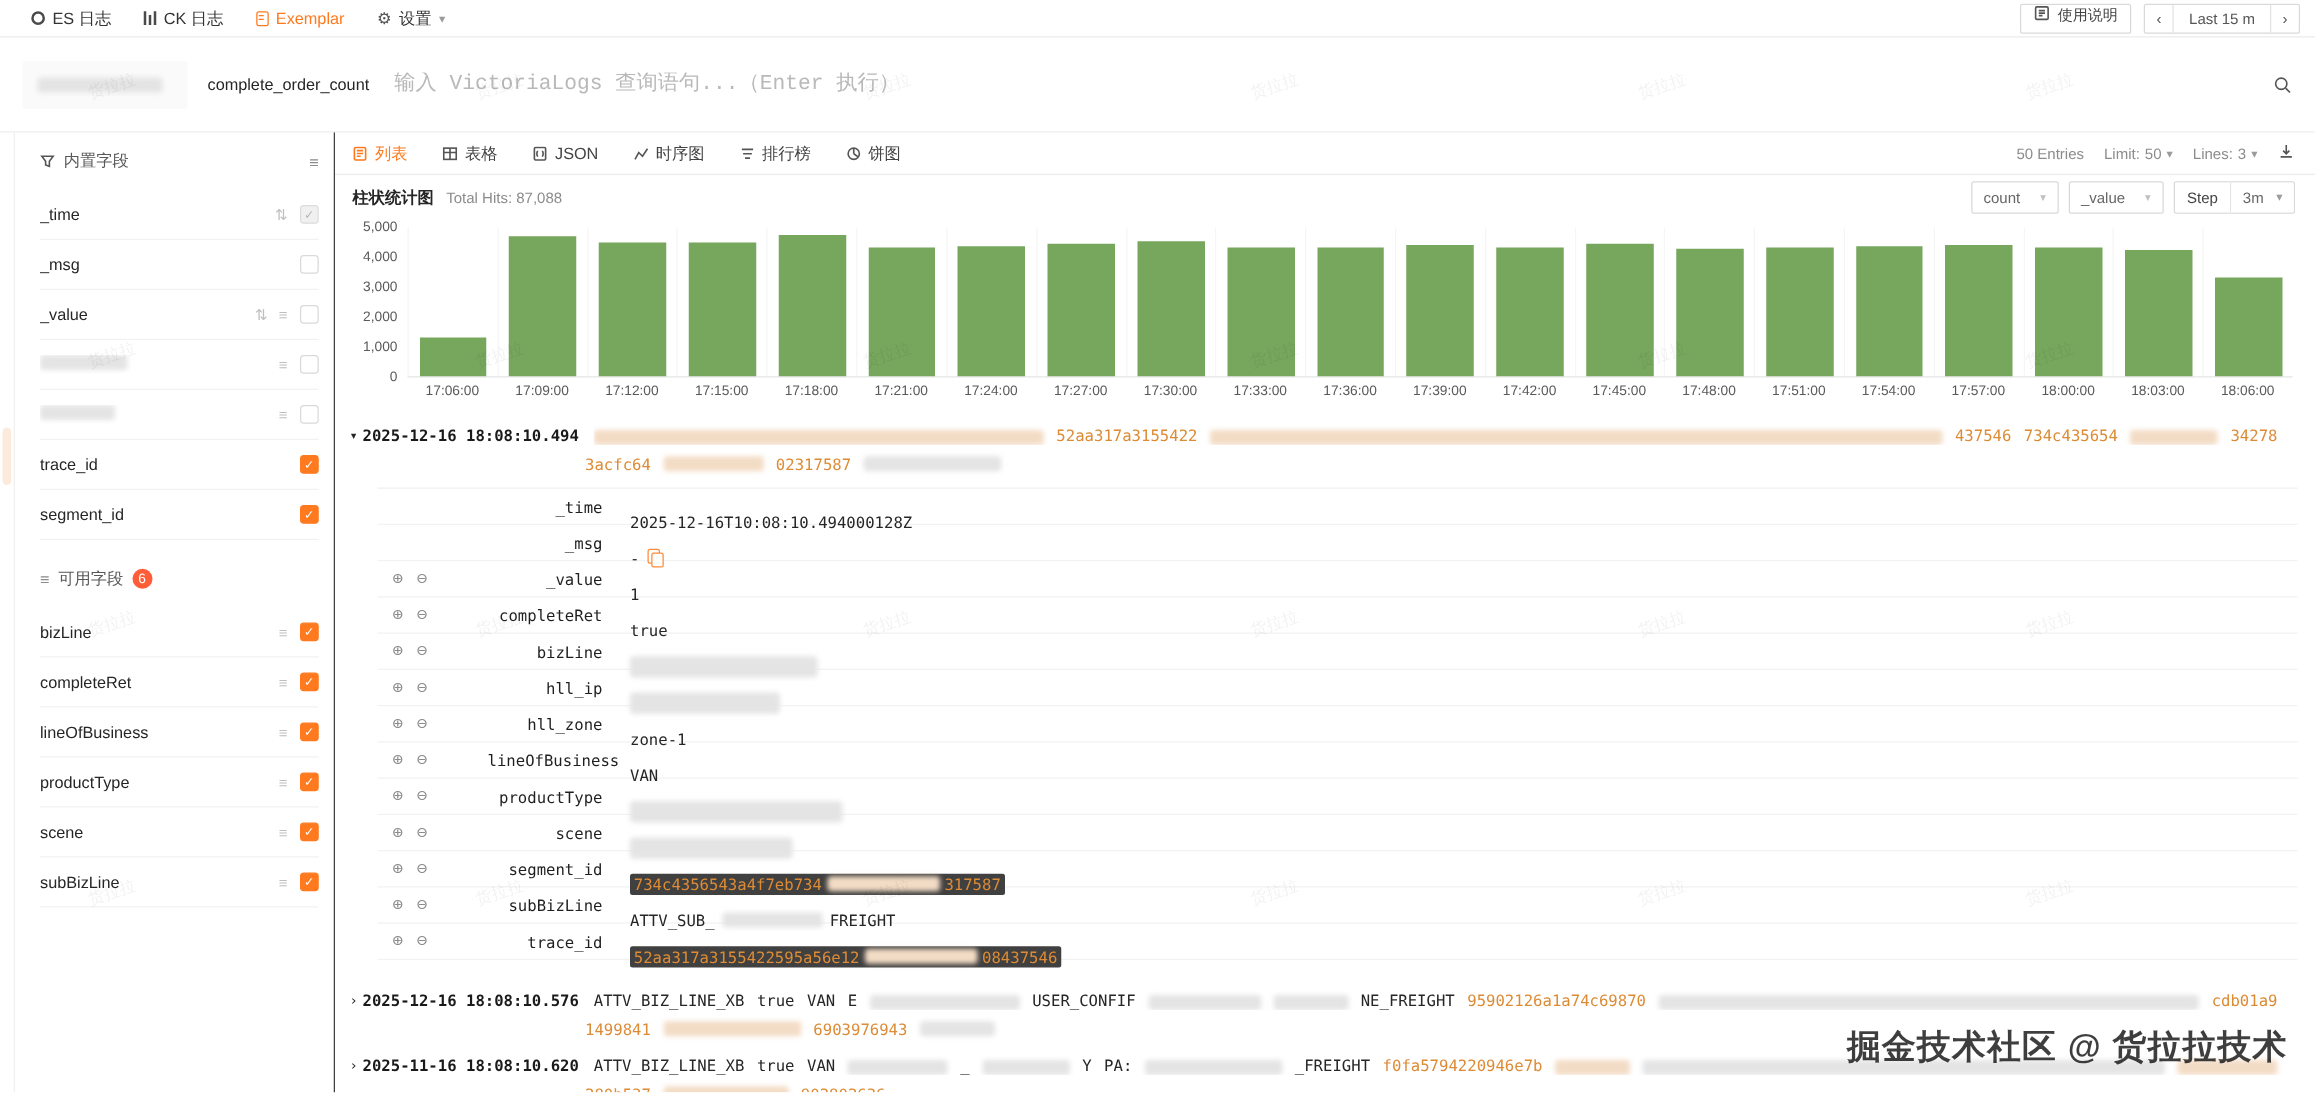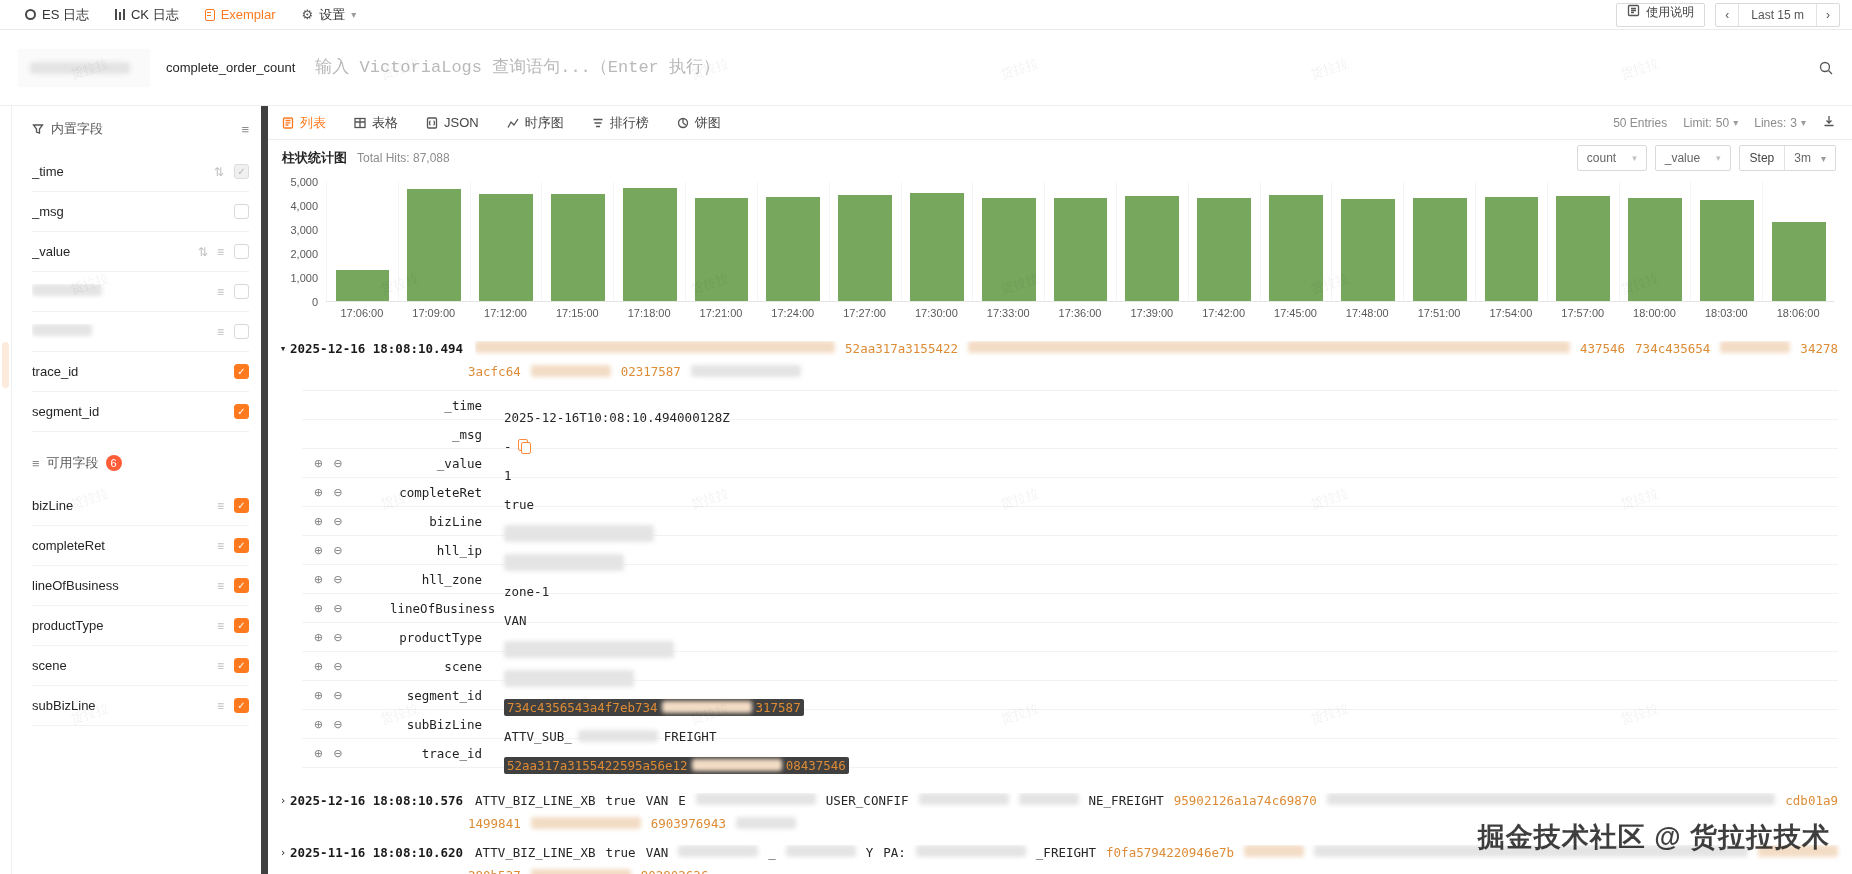--- a/index.html
+++ b/index.html
@@ -41,21 +41,21 @@
                  color: #333; background: transparent; font-family: Liberation Mono, monospace; }
   .query-input::placeholder { color: #b9b9b9; }
   .search-ic { margin-left: 12px; display: flex; align-items: center; cursor: pointer; }
 
   
   .bodyrow { display: flex; height: 768px; }
   .leftrail { width: 12px; border-right: 1px solid #f0f0f0; position: relative; }
   .rail-mark { position: absolute; left: 2px; top: 236px; width: 7px; height: 46px; background: #fcebdc; border-radius: 4px; }
 
   
-  .sidebar { width: 256px; border-right: 7px solid #404040; padding: 0 12px 16px 20px; overflow: hidden; }
+  .sidebar { width: 256px; border-right: 1px solid #404040; padding: 0 12px 16px 20px; overflow: hidden; }
   .side-h { display: flex; align-items: center; gap: 7px; color: #595959; font-size: 13px; height: 46px; }
   .side-h .spacer { flex: 1; }
   .mini-ic { color: #8c8c8c; font-size: 13px; }
   .badge { min-width: 16px; height: 16px; border-radius: 8px; background: #ff5c38; color: #fff;
            font-size: 11px; display: inline-flex; align-items: center; justify-content: center; padding: 0 4px; }
   .f-row { display: flex; align-items: center; height: 40px; border-bottom: 1px solid #f2f2f2;
            font-size: 13px; color: #262626; }
   .f-name { flex: 1; white-space: nowrap; overflow: hidden; }
   .ic-sort, .ic-list { color: #bfbfbf; font-size: 12px; margin-left: 9px; cursor: pointer; }
   .cb { width: 15px; height: 15px; border: 1px solid #d9d9d9; border-radius: 3px; background: #fff;
@@ -93,21 +93,21 @@
   .bar-col { flex: 1; display: flex; justify-content: center; align-items: flex-end; height: 100%; border-left: 1px solid #f5f5f5; }
   .bar { width: 76%; background: #76a75d; }
   .xlabels { display: flex; height: 22px; align-items: center; }
   .xlbl { flex: 1; text-align: center; font-size: 11px; color: #595959; white-space: nowrap; }
 
   
   .logs { flex: 1; padding: 12px 0 0 8px; font-family: "DejaVu Sans Mono", monospace; font-size: 12.5px; overflow: hidden; }
   .log-row { display: flex; align-items: center; height: 24px; }
   .arrow { width: 14px; color: #262626; font-size: 11px; flex: none; cursor: pointer; text-align: center; }
   .ts { font-weight: bold; color: #1a1a1a; white-space: nowrap; }
-  .lr { flex: 1; display: flex; align-items: flex-start; gap: 10px; margin-left: 12px; padding-right: 14px; min-width: 0; overflow: hidden; }
+  .lr { flex: 1; display: flex; align-items: flex-end; gap: 10px; margin-left: 12px; padding-right: 30px; min-width: 0; overflow: hidden; }
   .log-sub { display: flex; align-items: center; gap: 10px; height: 22px; margin-left: 192px; padding-right: 14px; }
   .tok { color: #dd8b35; white-space: nowrap; }
   .pt { color: #262626; white-space: nowrap; }
 
   .blur { display: inline-block; height: 12px; background: #e4e4e4; border-radius: 3px; filter: blur(2px); flex: none; }
   .blur.warm { background: #f3dcc5; }
   .blur.tall { height: 17px; }
   .blur.grow { flex: 1; }.w60{width:60px}.w70{width:70px}.w80{width:80px}.w90{width:90px}.w100{width:100px}
   .w110{width:110px}.w120{width:120px}.w130{width:130px}.w150{width:150px}
   .w170{width:170px}.w360{width:360px}

